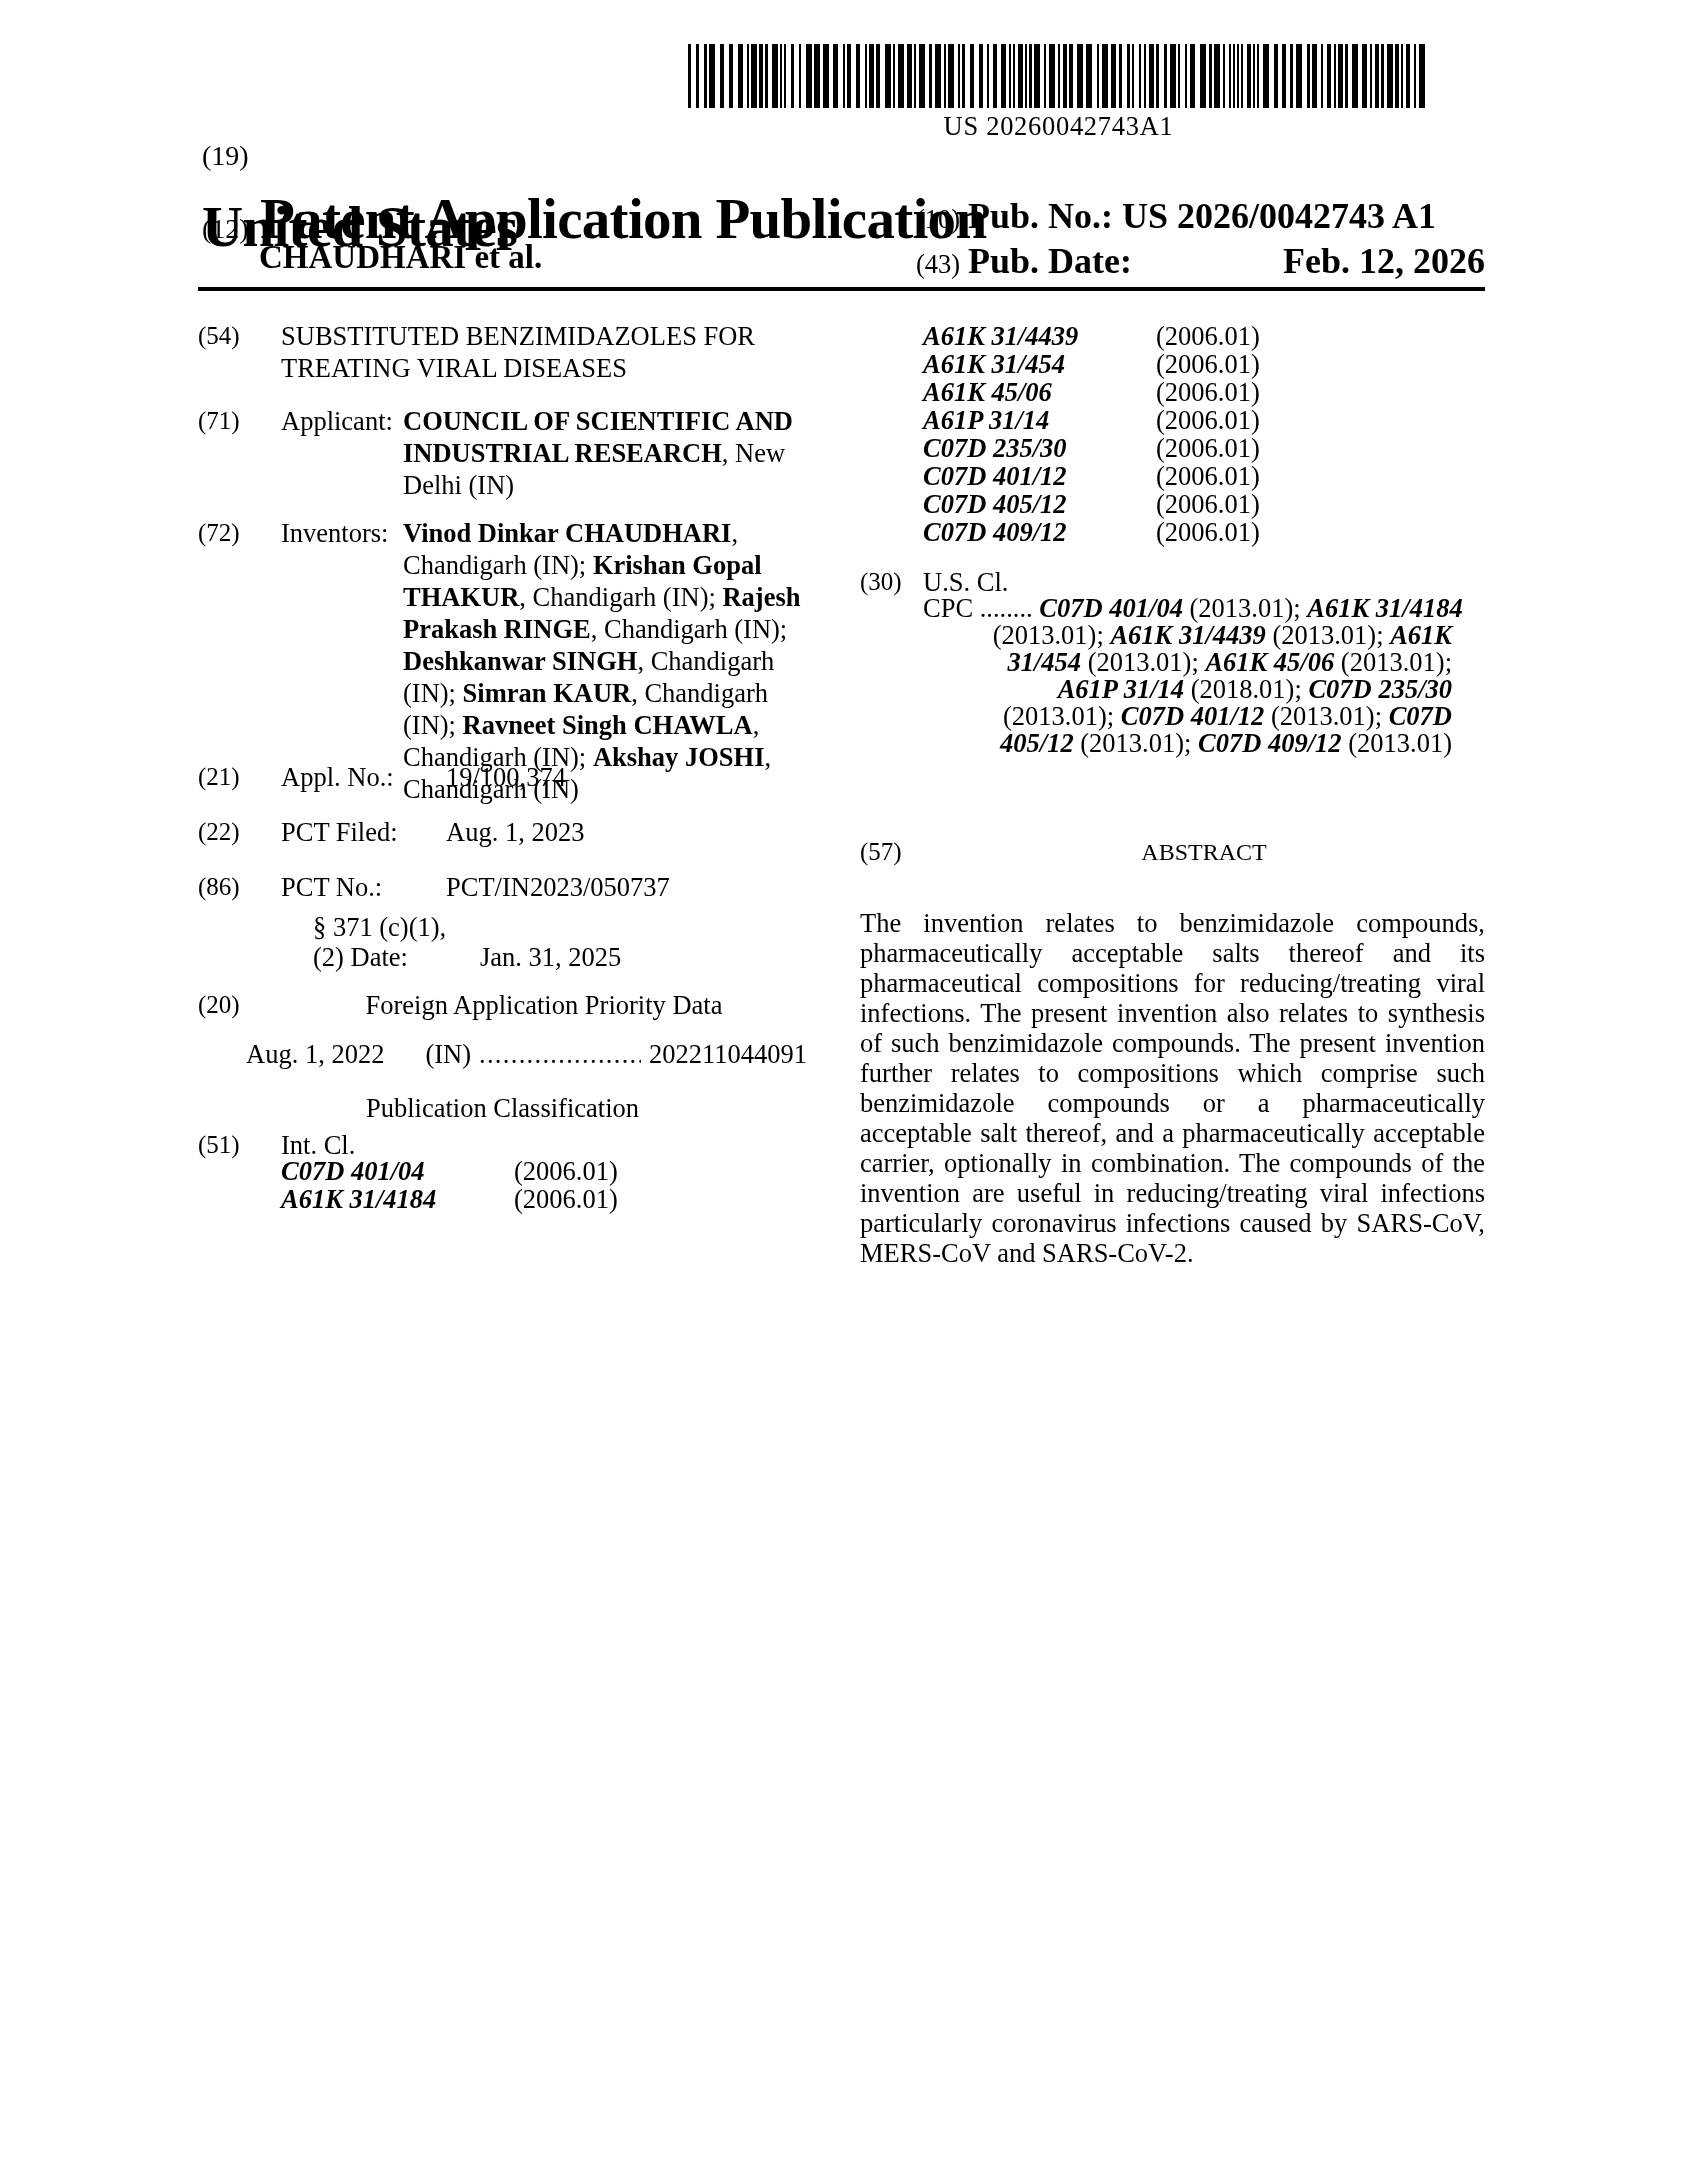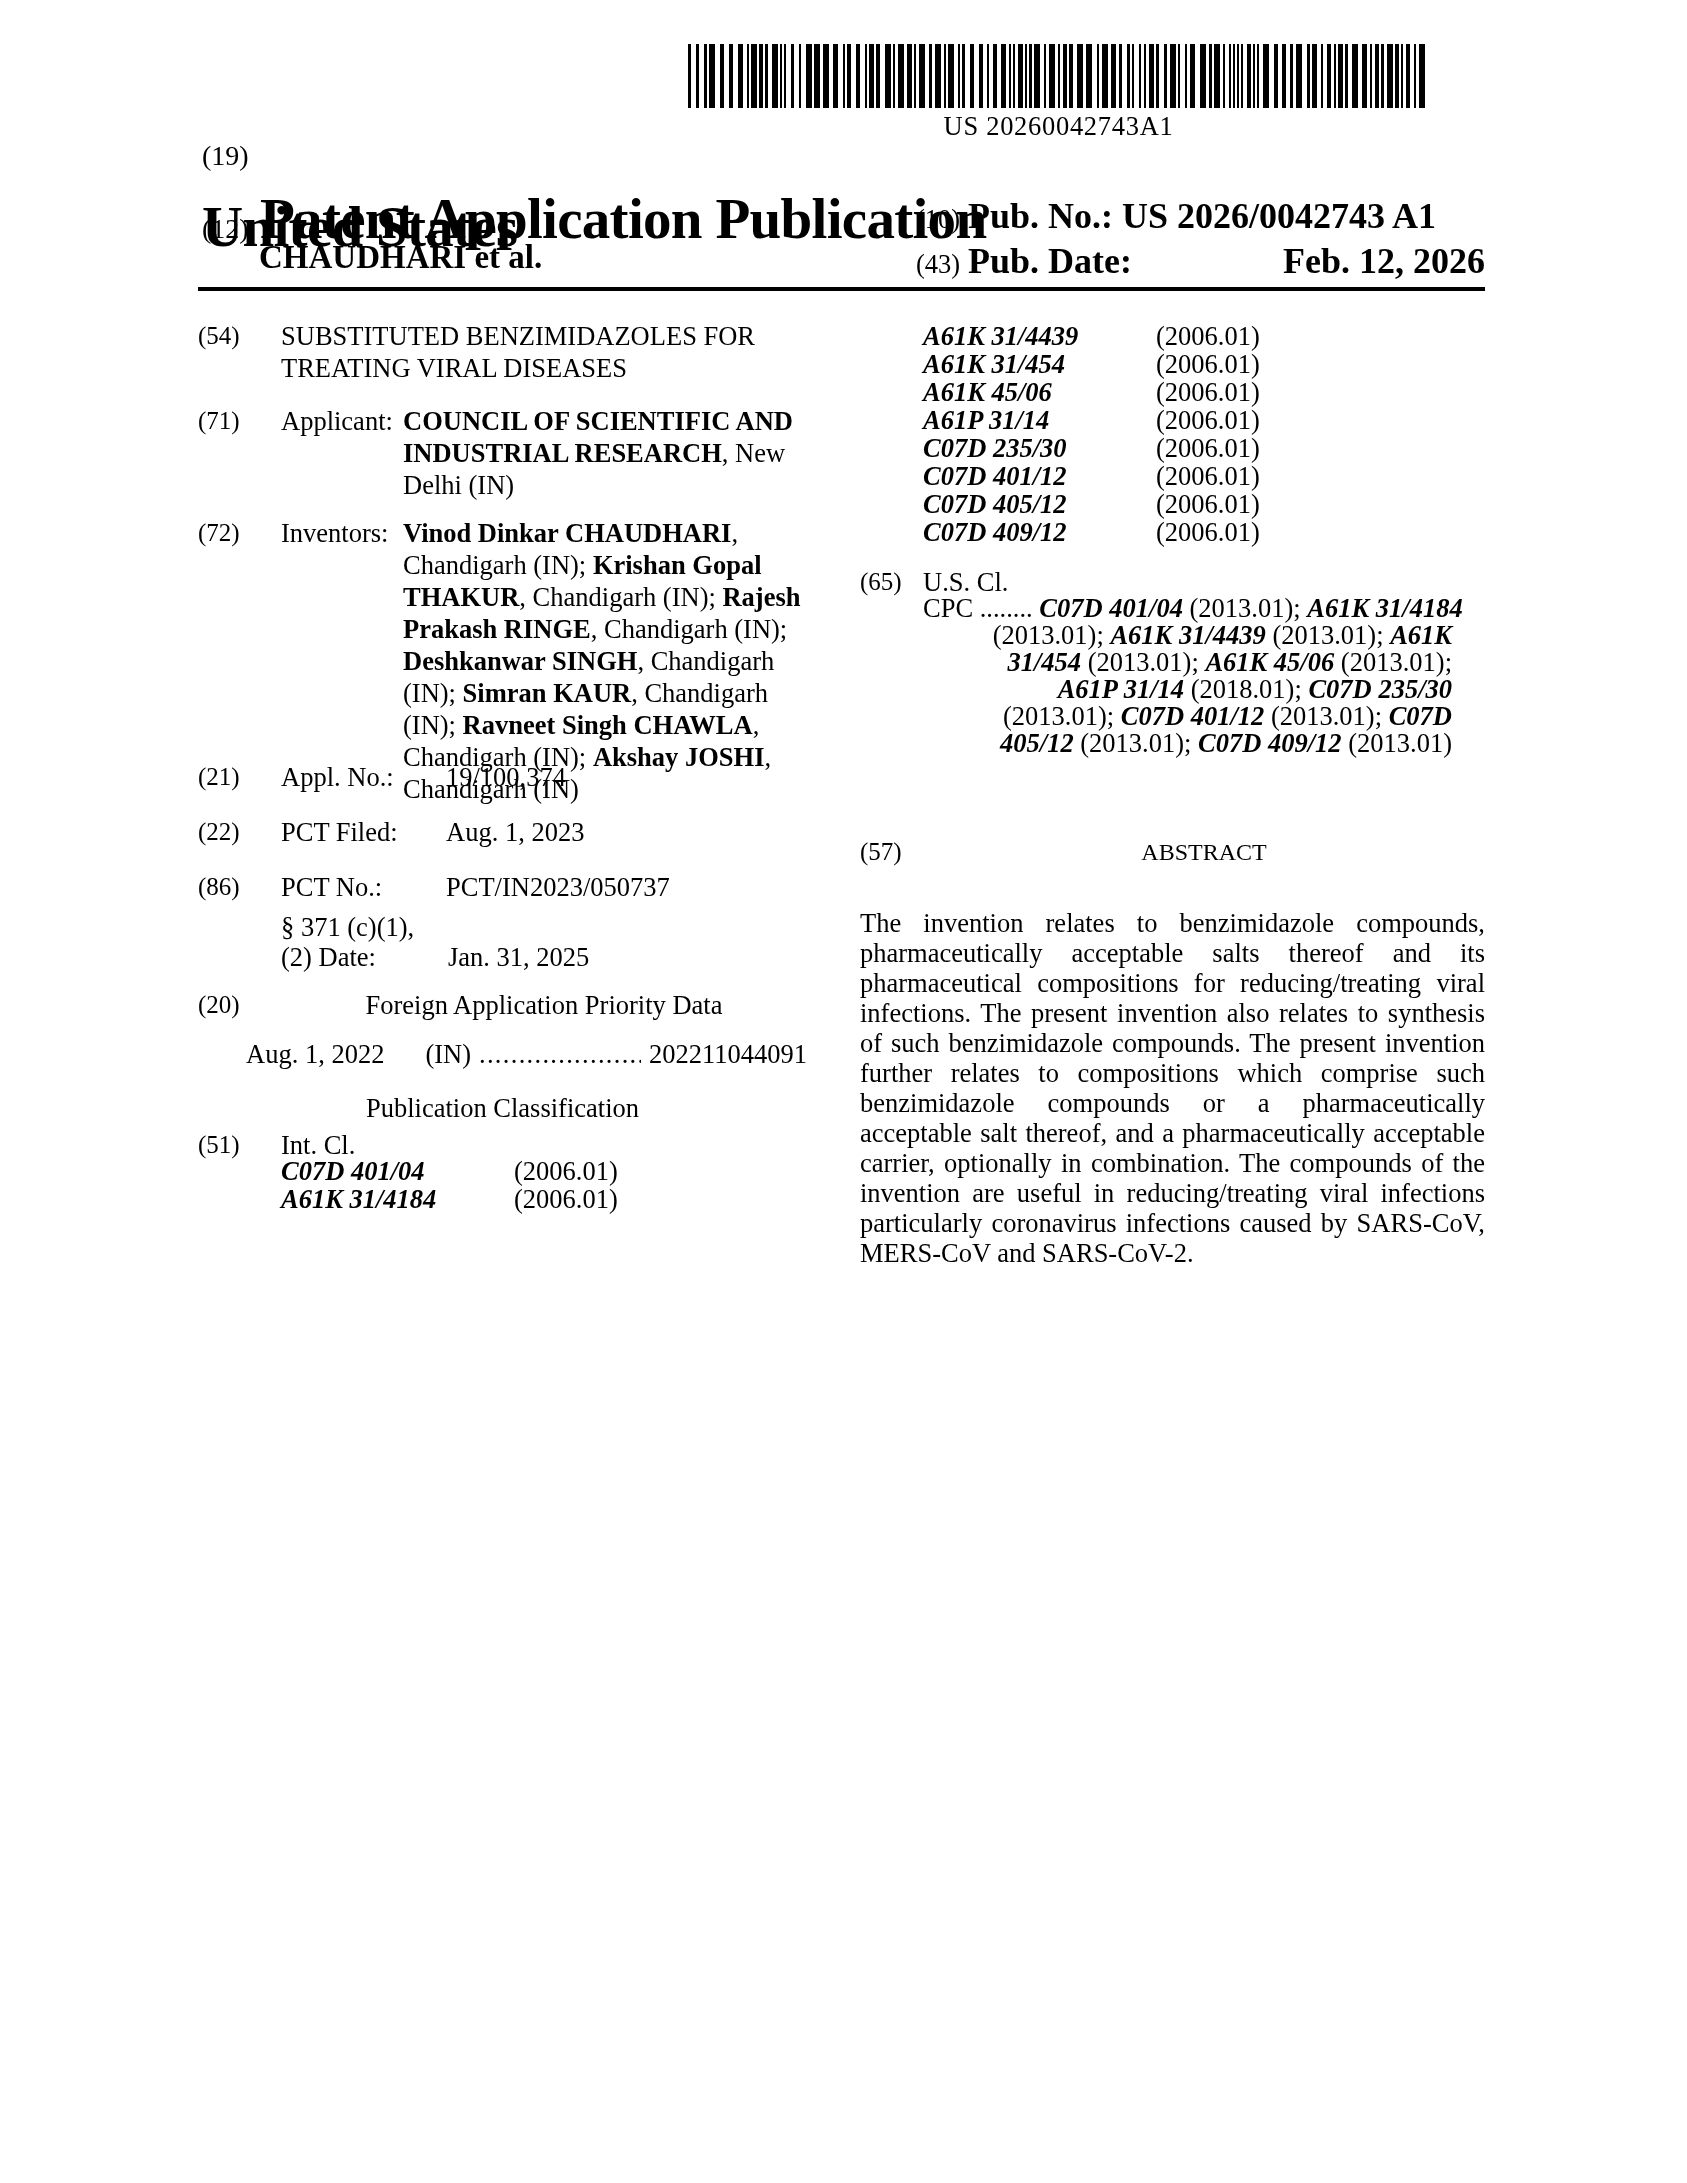--- a/index.html
+++ b/index.html
@@ -34,21 +34,21 @@
   .val{flex:1;}
   .b{font-weight:normal;}
   .center{text-align:center;}
   .seg-b{font-weight:bold;}
   .seg-bi{font-weight:bold;font-style:italic;}
   .seg-n{}
 
   
   .blk371 .l2{display:flex;}
   .blk371 .l2 .labw371{flex:0 0 167px;}
-  .blk371 div{line-height:30px;}
+  .blk371 div{line-height:30px;margin-left:32px;}
 
   
   .prio{position:absolute;left:198px;top:1039px;width:609px;display:flex;font-size:26.5px;
         align-items:baseline;}
   .prio .pd{margin-left:48px;white-space:nowrap;}
   .prio .pc{margin-left:41px;white-space:nowrap;}
   .prio .dots{flex:1;overflow:hidden;white-space:nowrap;margin:0 8px;letter-spacing:1.3px;}
   .prio .pn{white-space:nowrap;}
 
   
@@ -313,21 +313,21 @@
         <span class="code">C07D 405/12</span>
         <span class="yr">(2006.01)</span>
       </div>
       <div class="prow">
         <span class="code">C07D 409/12</span>
         <span class="yr">(2006.01)</span>
       </div>
     </div>
 
   <div class="rrow" style="top:566px;">
-    <span class="rn">(65)</span>
+    <span class="rn">(30)</span>
     <span class="val b">U.S. Cl.</span>
   </div>
 
   <div class="cpc">
       <div class="line first"><span class="seg-n">CPC ........ </span><span class="seg-bi">C07D 401/04</span><span class="seg-n"> (2013.01); </span><span class="seg-bi">A61K 31/4184</span></div>
       <div class="line"><span class="seg-n">(2013.01); </span><span class="seg-bi">A61K 31/4439</span><span class="seg-n"> (2013.01); </span><span class="seg-bi">A61K</span></div>
       <div class="line"><span class="seg-bi">31/454</span><span class="seg-n"> (2013.01); </span><span class="seg-bi">A61K 45/06</span><span class="seg-n"> (2013.01);</span></div>
       <div class="line"><span class="seg-bi">A61P 31/14</span><span class="seg-n"> (2018.01); </span><span class="seg-bi">C07D 235/30</span></div>
       <div class="line"><span class="seg-n">(2013.01); </span><span class="seg-bi">C07D 401/12</span><span class="seg-n"> (2013.01); </span><span class="seg-bi">C07D</span></div>
       <div class="line"><span class="seg-bi">405/12</span><span class="seg-n"> (2013.01); </span><span class="seg-bi">C07D 409/12</span><span class="seg-n"> (2013.01)</span></div>

